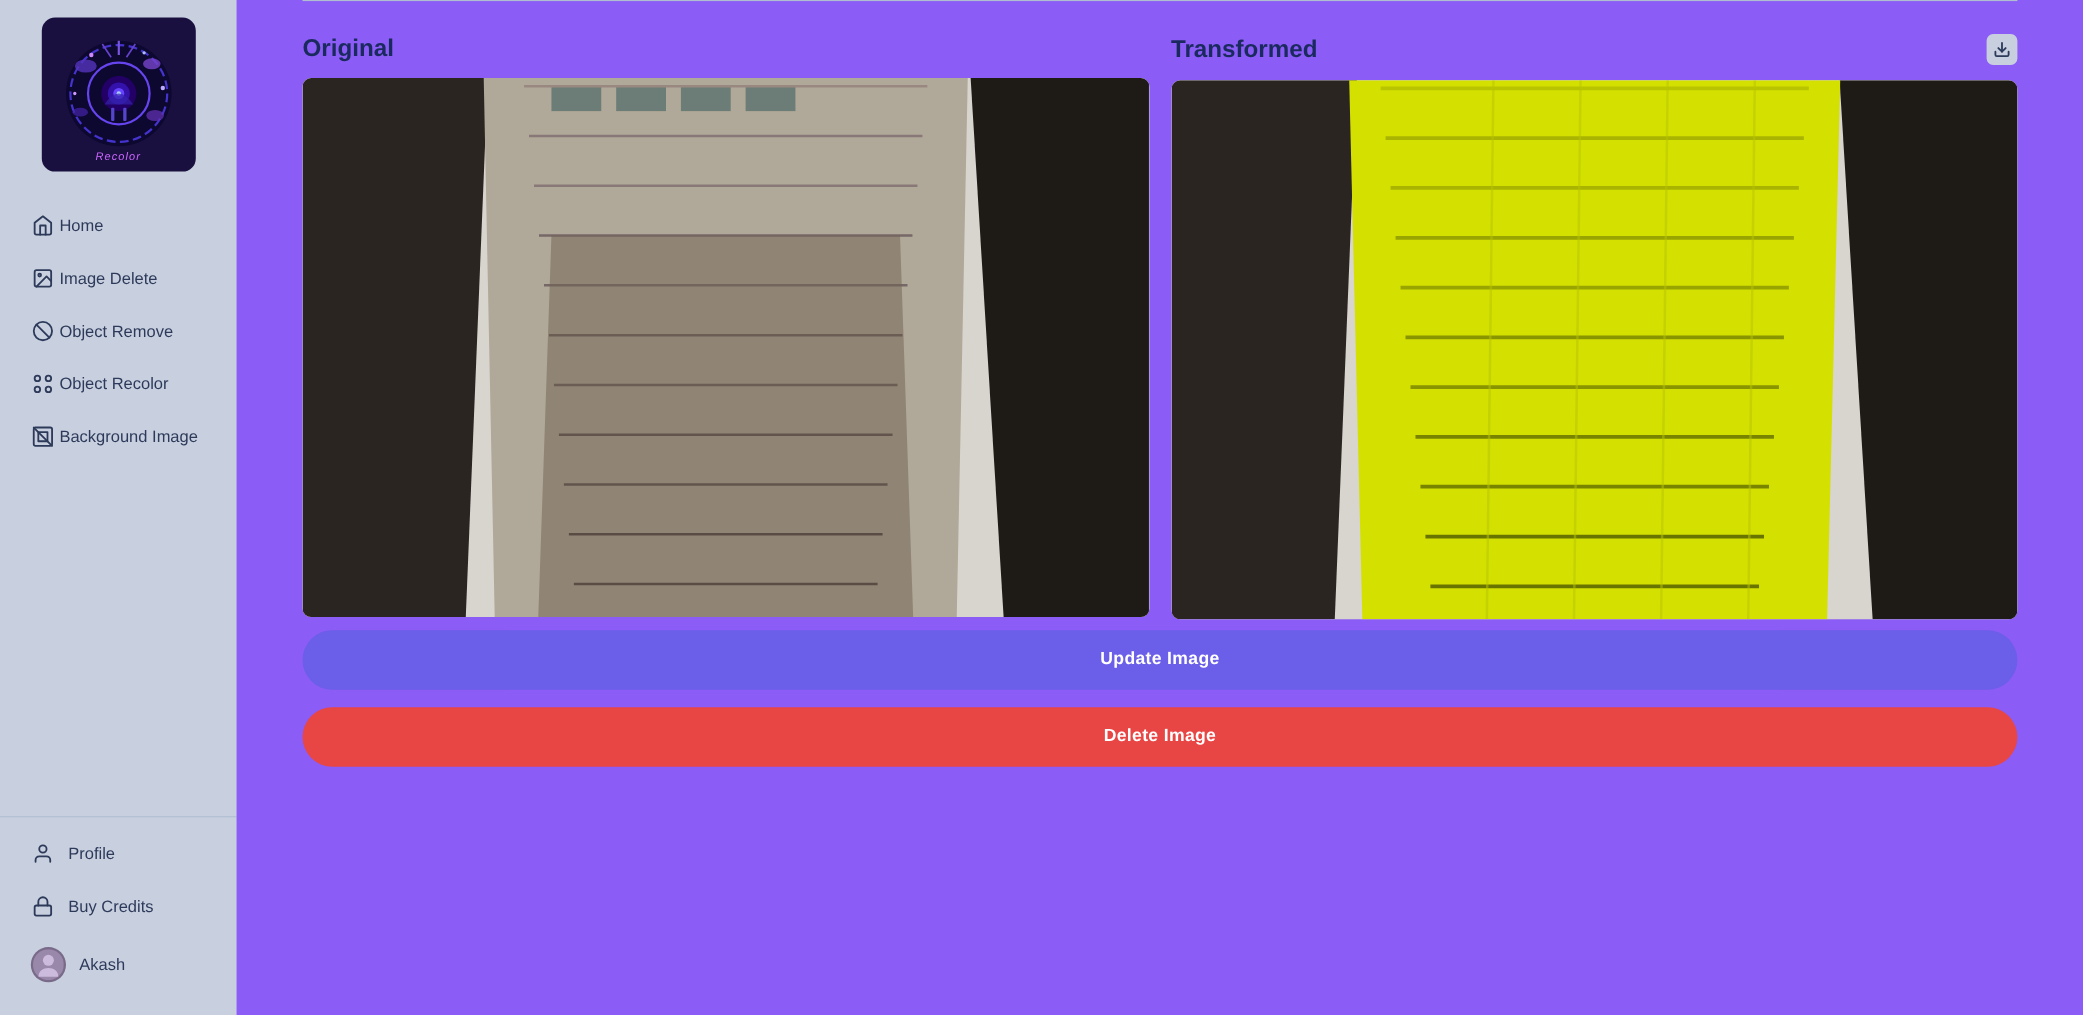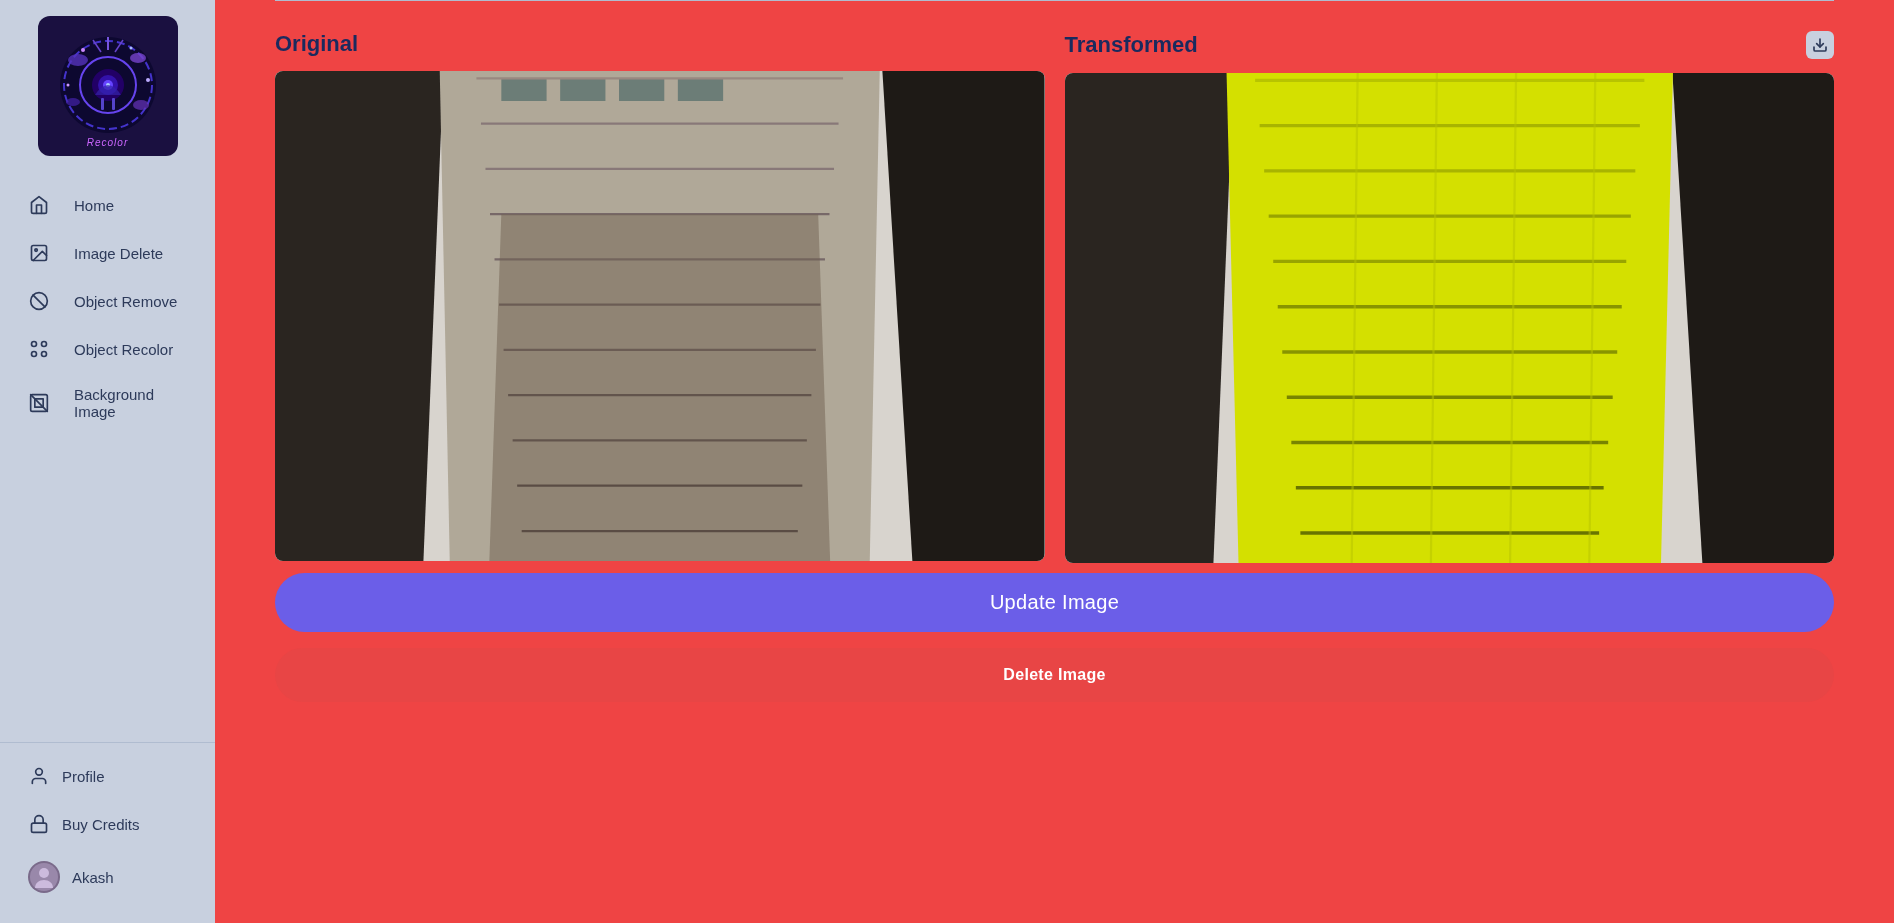--- a/index.html
+++ b/index.html
@@ -55,21 +55,21 @@
     }
 
     .nav-section {
       flex: 1;
       padding: 8px 0;
     }
 
     .nav-item {
       display: flex;
       align-items: center;
-      gap: 24px;
+      gap: 4px;
       padding: 12px 20px;
       color: #2d3a5a;
       font-size: 15px;
       font-weight: 500;
       cursor: pointer;
       border-radius: 8px;
       margin: 2px 8px;
       transition: background 0.15s;
     }
 
@@ -113,21 +113,21 @@
       flex-shrink: 0;
     }
 
     
     .main-content {
       flex: 1;
       display: flex;
       flex-direction: column;
       padding: 0 60px;
       overflow-y: auto;
-      background: #ef4444;
+      background: #8b5cf6;
     }
 
     .top-divider {
       height: 1px;
       background: #b0bcd0;
       margin: 0 0 30px 0;
     }
 
     .image-label {
       font-size: 22px;
@@ -164,22 +164,22 @@
       flex-direction: column;
       gap: 16px;
       margin-top: 10px;
     }
 
     .btn-update {
       width: 100%;
       padding: 18px;
       background: #6b5ee8;
       color: white;
-      font-size: 20px;
-      font-weight: 400;
+      font-size: 16px;
+      font-weight: 700;
       border: none;
       border-radius: 40px;
       cursor: pointer;
       letter-spacing: 0.3px;
       text-align: center;
     }
 
     .btn-delete {
       width: 100%;
       padding: 18px;

